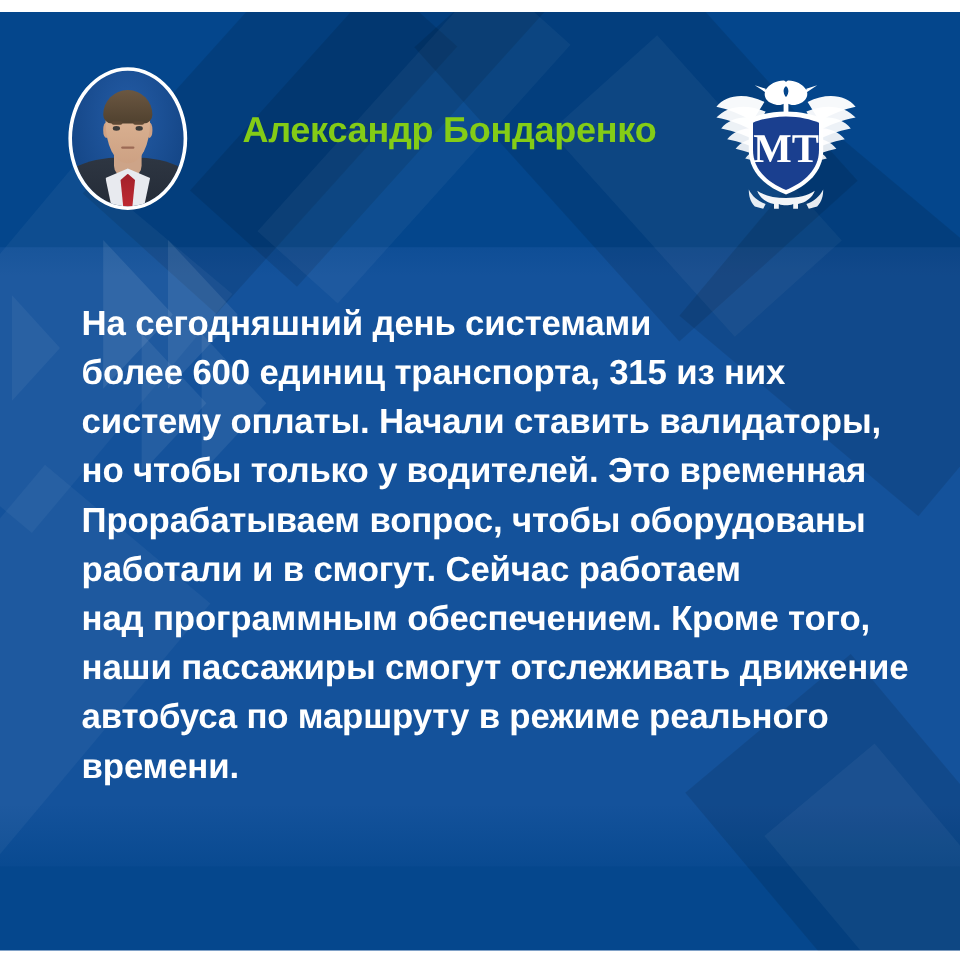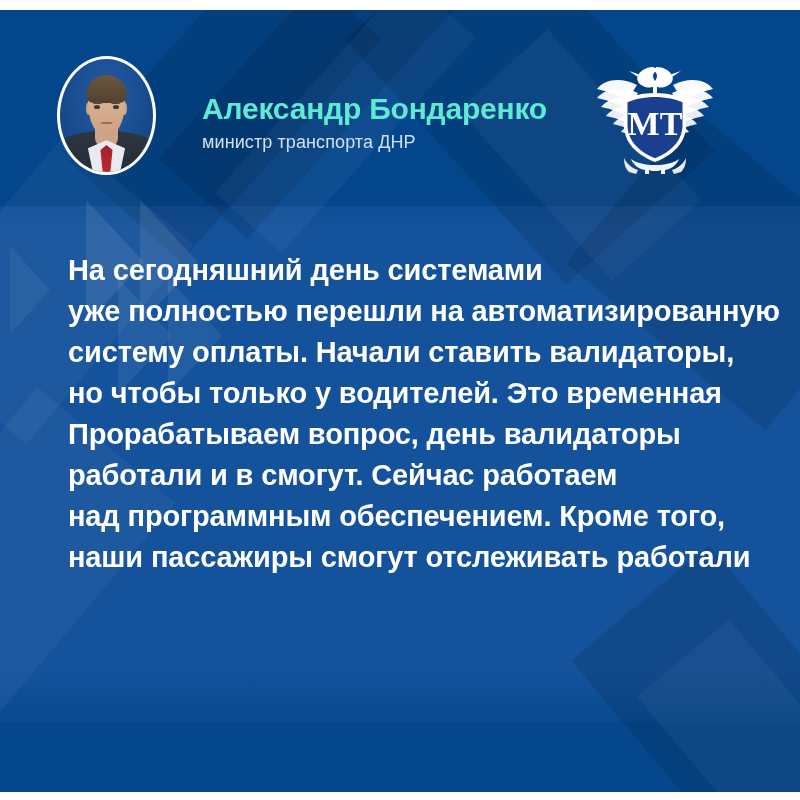--- a/index.html
+++ b/index.html
@@ -171,21 +171,21 @@
   
   .name-block {
     position: absolute;
     left: 202px;
     top: 82px;
     width: 420px;
   }
   .name {
     font-size: 30px;
     font-weight: bold;
-    color: #5eead4;
+    color: #84cc16;
     letter-spacing: -0.2px;
     line-height: 1.12;
     white-space: nowrap;
   }
   .role {
     margin-top: 6px;
     font-size: 18px;
     font-weight: normal;
     color: #cfe0f4;
     letter-spacing: 0.1px;
@@ -271,21 +271,20 @@
         <div class="p-eye r"></div>
         <div class="p-mouth"></div>
         <div class="p-shirt"></div>
         <div class="p-tie"></div>
       </div>
       <div class="avatar-ring"></div>
     </div>
 
     <div class="name-block">
       <div class="name">Александр Бондаренко</div>
-      <div class="role">министр транспорта ДНР</div>
     </div>
 
     <div class="emblem">
       <svg viewBox="0 0 128 125" xmlns="http://www.w3.org/2000/svg" aria-hidden="true">
         <g fill="#ffffff">
 
           <g>
             <path d="M46 30 C30 22 14 24 6 34 C16 36 26 40 36 46 Z" opacity="0.97"></path>
             <path d="M47 38 C31 31 15 33 6 43 C17 45 28 49 38 55 Z" opacity="0.95"></path>
             <path d="M48 46 C33 40 18 42 10 52 C21 54 31 58 41 63 Z" opacity="0.93"></path>
@@ -322,23 +321,25 @@
         </g>
 
         <path d="M64 42 C75 42 85 44.5 91.5 47.2 L91.5 70 C91.5 86 79.5 97 64 103.3
                  C48.5 97 36.5 86 36.5 70 L36.5 47.2 C43 44.5 53 42 64 42 Z" fill="#1a3f8f"></path>
         <text x="64" y="80" text-anchor="middle" font-family="'Liberation Serif', serif" font-size="34" font-weight="bold" fill="#ffffff">МТ</text>
       </svg>
     </div>
 
     <div class="quote">
       <div class="quote-line">На сегодняшний день системами</div>
-      <div class="quote-line">уже полностью перешли на автоматизированную</div>
+      <div class="quote-line">более 600 единиц транспорта, 315 из них</div>
       <div class="quote-line">систему оплаты. Начали ставить валидаторы,</div>
       <div class="quote-line">но чтобы только у водителей. Это временная</div>
-      <div class="quote-line">Прорабатываем вопрос, день валидаторы</div>
+      <div class="quote-line">Прорабатываем вопрос, чтобы оборудованы</div>
       <div class="quote-line">работали и в смогут. Сейчас работаем</div>
       <div class="quote-line">над программным обеспечением. Кроме того,</div>
-      <div class="quote-line">наши пассажиры смогут отслеживать работали</div>
+      <div class="quote-line">наши пассажиры смогут отслеживать движение</div>
+      <div class="quote-line">автобуса по маршруту в режиме реального</div>
+      <div class="quote-line">времени.</div>
     </div>
 
   </div>
 </div>
 
 </body></html>

